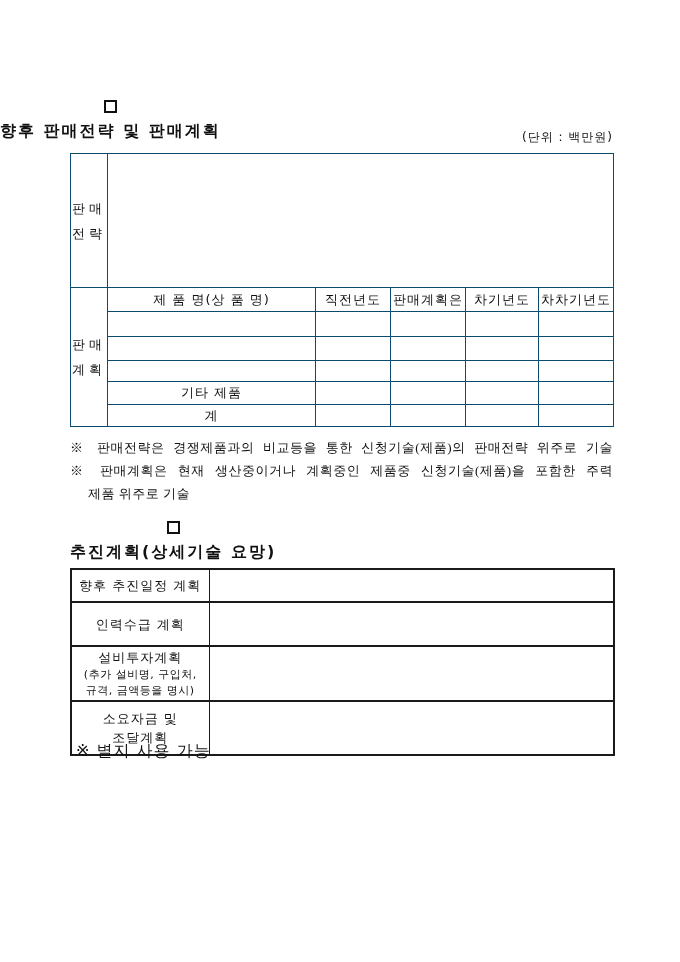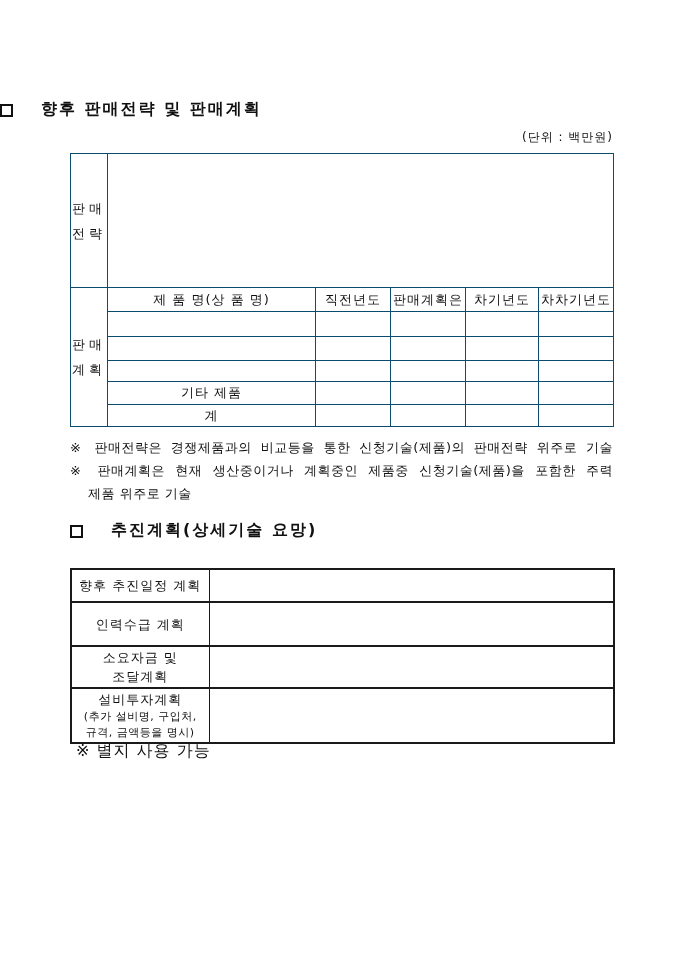--- a/index.html
+++ b/index.html
@@ -13,25 +13,26 @@
     overflow: hidden;
   }
   .content { position: absolute; left: 70px; top: 0; width: 543px; }
 
   
   .sec-title {
     position: absolute;
     left: 0;
     display: flex;
     align-items: center;
-    gap: 28px;
+    gap: 8px;
     font-size: 16px;
     font-weight: bold;
     letter-spacing: 2px;
     white-space: nowrap;
+    flex-direction: column;
   }
   #title1 { top: 99px; }
   #title2 { top: 520px; }
   .chk {
     display: inline-block;
     width: 13px;
     height: 13px;
     border: 2px solid #111;
     box-sizing: border-box;
     font-size: 0;          
@@ -61,21 +62,21 @@
   .t1 tr:nth-child(1) { height: 134px; }
   .t1 tr:nth-child(2) { height: 24px; }
   .t1 tr:nth-child(3) { height: 25px; }
   .t1 tr:nth-child(4) { height: 24px; }
   .t1 tr:nth-child(5) { height: 21px; }
   .t1 tr:nth-child(6) { height: 23px; padding-left: 16px; }
   .t1 tr:nth-child(7) { height: 22px; }
   .vlabel .lline { display: block; text-align: center; line-height: 25px; letter-spacing: 4px; }
 
   
-  #notes { position: absolute; left: 0; top: 436px; width: 543px; font-size: 13px; line-height: 23px; letter-spacing: 0.5px; }
+  #notes { position: absolute; left: 0; top: 436px; width: 543px; font-size: 13px; line-height: 23px; letter-spacing: 0.5px; font-family: Liberation Serif, serif; }
   .note-line { text-align: justify; text-align-last: justify; }
   .note-cont { text-align: center; text-align-last: left; padding-left: 18px; }
 
   
   #table2 { position: absolute; left: 0; top: 568px; }
   .t2 { width: 543px; font-size: 13px; border: 2px solid #1a1a1a; }
   .t2 td {
     border: 1px solid #1a1a1a;
     border-top-width: 2px;
     border-bottom-width: 2px;
@@ -192,30 +193,30 @@
           <td></td>
         </tr>
         <tr>
           <td class="lbl">
             <span class="lline">인력수급 계획</span>
           </td>
           <td></td>
         </tr>
         <tr>
           <td class="lbl">
-            <span class="lline">소요자금 및</span>
-            <span class="lline">조달계획</span>
-          </td>
-          <td></td>
-        </tr>
-        <tr>
-          <td class="lbl">
             <span class="lline">설비투자계획</span>
             <span class="lline sub">(추가 설비명, 구입처,</span>
             <span class="lline sub">규격, 금액등을 명시)</span>
+          </td>
+          <td></td>
+        </tr>
+        <tr>
+          <td class="lbl">
+            <span class="lline">소요자금 및</span>
+            <span class="lline">조달계획</span>
           </td>
           <td></td>
         </tr>
       </tbody>
     </table>
 
     <div id="note3">※ 별지 사용 가능</div>
 
   </div>
 

